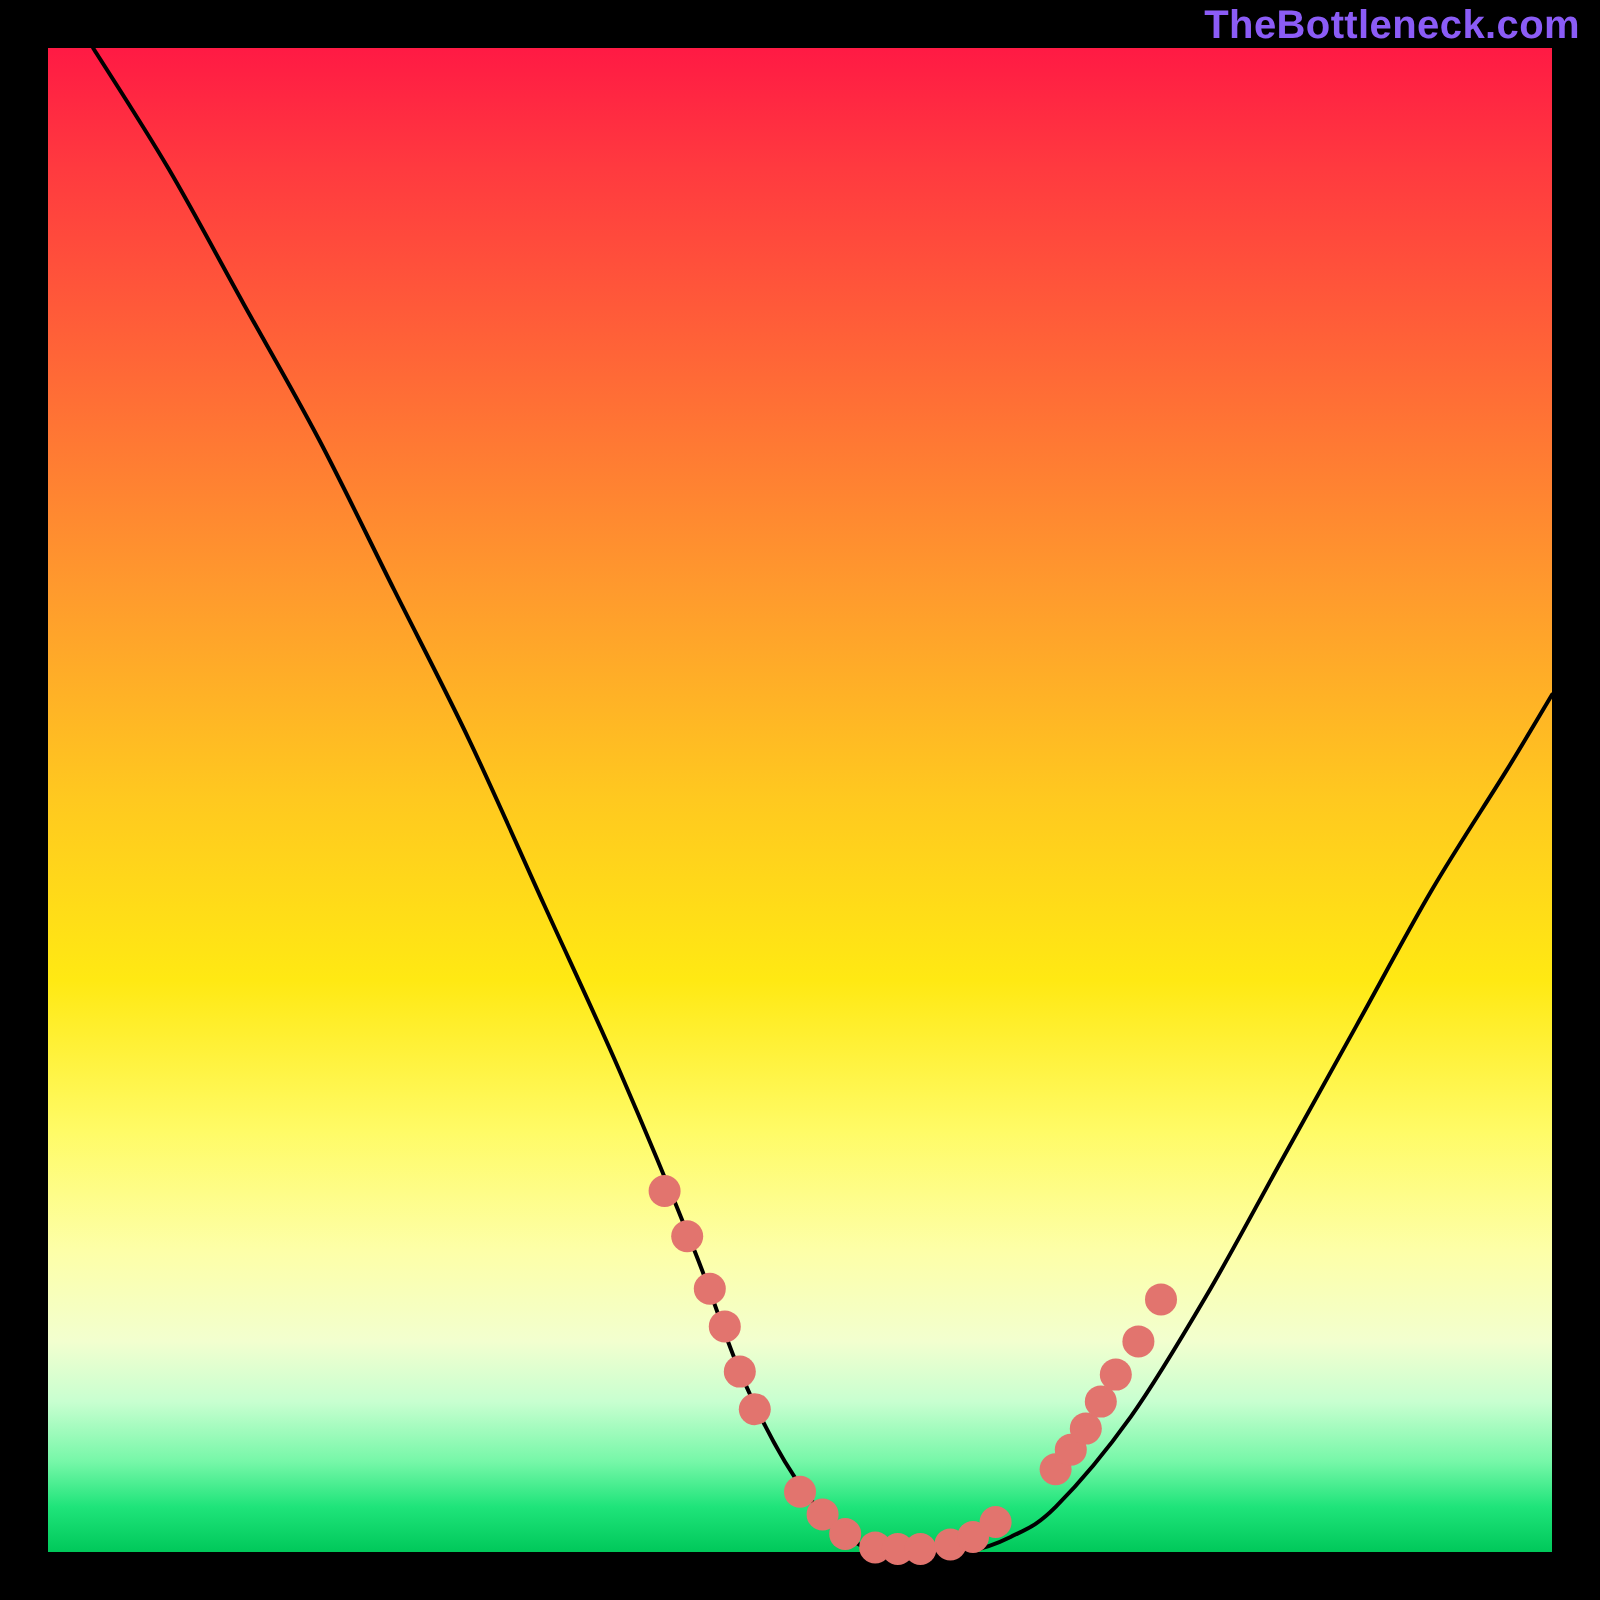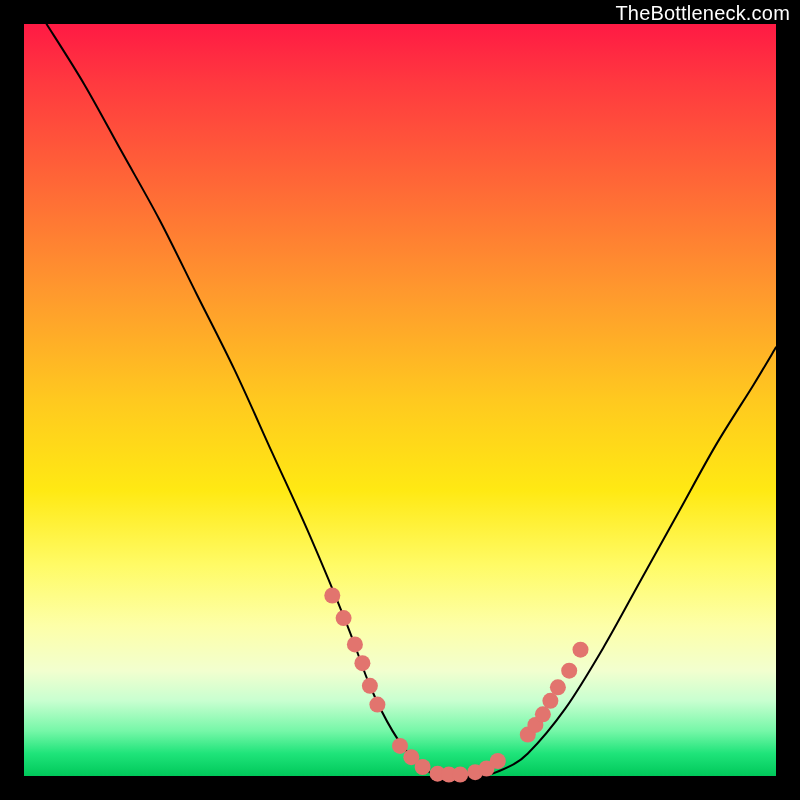--- a/index.html
+++ b/index.html
@@ -39,23 +39,23 @@
       #c8ffd0 90%,
       #76f7a8 94%,
       #1fe47a 97%,
       #00c85a 100%
     );
   }
   .watermark {
     position: absolute;
     top: 2px;
     right: 10px;
-    color: #ffffff;
+    color: #8b5cf6;
     font-size: 20px;
-    font-weight: 400;
+    font-weight: 700;
     letter-spacing: 0.2px;
     user-select: none;
   }
   svg.curve {
     position: absolute;
     left: 0;
     top: 0;
     width: 752px;
     height: 752px;
     overflow: visible;

